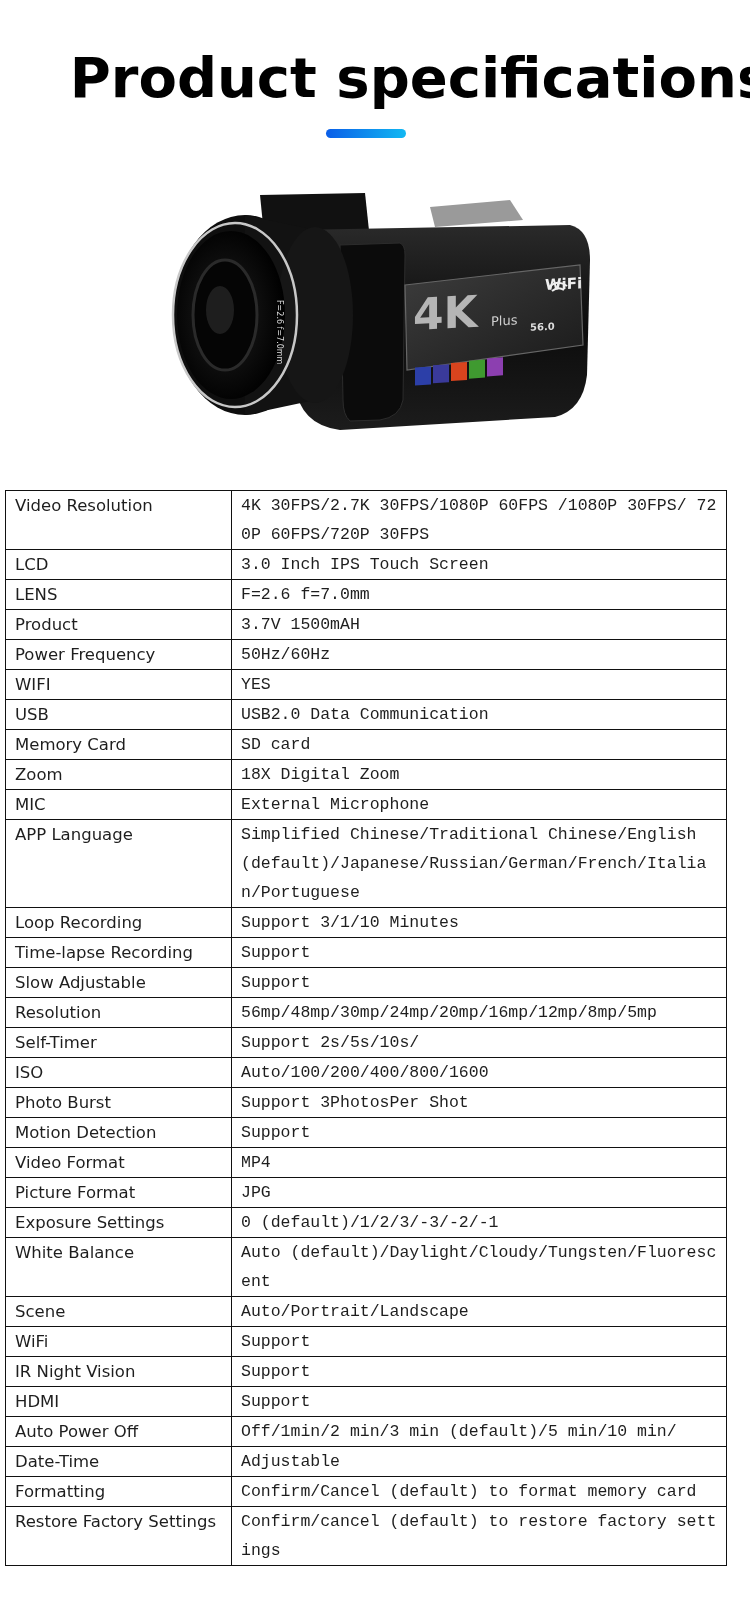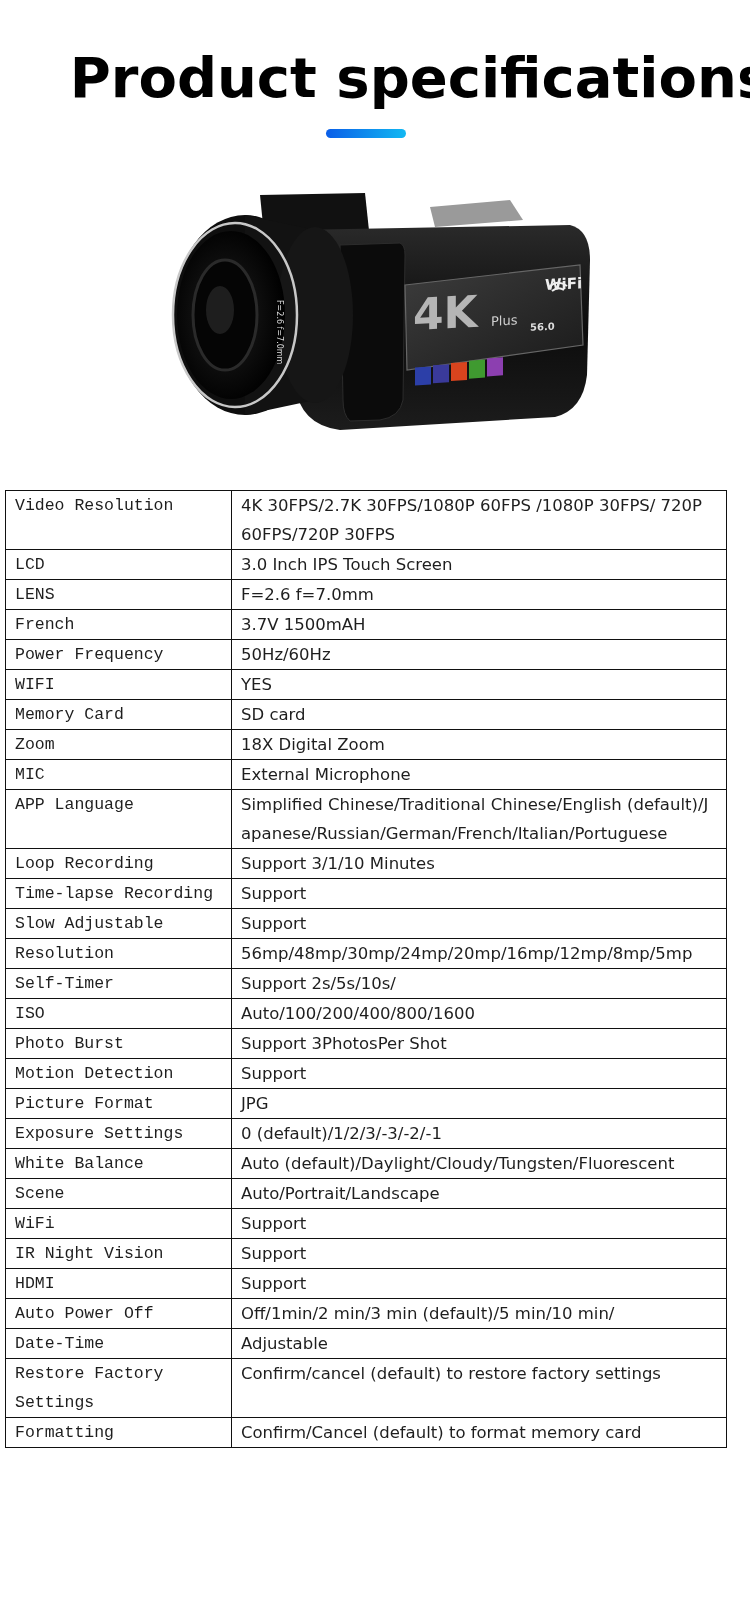--- a/index.html
+++ b/index.html
@@ -8,22 +8,22 @@
   .title { position: absolute; top: 30px; left: 0; width: 750px; text-align: center;
            font-family: "DejaVu Sans", sans-serif; font-weight: bold; font-size: 56px;
            letter-spacing: 0px; color: #000; line-height: 76px; margin: 10px; padding-left: 35px; }
   .accent-bar { position: absolute; top: 129px; left: 326px; width: 80px; height: 9px;
                 border-radius: 5px; background: linear-gradient(90deg, #0a5ee8, #12b8f2); }
   .hero { position: absolute; top: 185px; left: 165px; width: 430px; height: 255px; }
   table.specs { position: absolute; top: 490px; left: 5px; width: 722px;
                 border-collapse: collapse; font-size: 16.5px; color: #1e1e1e; }
   table.specs td { border: 1.5px solid #111; padding: 0 9px; vertical-align: top;
                    line-height: 29px; height: 29px; }
-  table.specs td.k { width: 207px; font-family: Liberation Mono, monospace; }
-  table.specs td.v { word-break: break-all; }
+  table.specs td.k { width: 207px; }
+  table.specs td.v { word-break: break-all; font-family: Liberation Mono, monospace; }
 </style>
 </head>
 <body>
 
 <h1 class="title">Product specifications</h1>
 <div class="accent-bar"></div>
 
 <svg class="hero" viewBox="0 0 430 255" xmlns="http://www.w3.org/2000/svg">
   <defs>
     <linearGradient id="bodyG" x1="0" y1="0" x2="0" y2="1">
@@ -85,32 +85,36 @@
       </tr>
       <tr>
         <td class="k">LCD</td>
         <td class="v">3.0 Inch IPS Touch Screen</td>
       </tr>
       <tr>
         <td class="k">LENS</td>
         <td class="v">F=2.6 f=7.0mm</td>
       </tr>
       <tr>
-        <td class="k">French</td>
+        <td class="k">Product</td>
         <td class="v">3.7V 1500mAH</td>
       </tr>
       <tr>
         <td class="k">Power Frequency</td>
         <td class="v">50Hz/60Hz</td>
       </tr>
       <tr>
         <td class="k">WIFI</td>
         <td class="v">YES</td>
       </tr>
       <tr>
+        <td class="k">USB</td>
+        <td class="v">USB2.0 Data Communication</td>
+      </tr>
+      <tr>
         <td class="k">Memory Card</td>
         <td class="v">SD card</td>
       </tr>
       <tr>
         <td class="k">Zoom</td>
         <td class="v">18X Digital Zoom</td>
       </tr>
       <tr>
         <td class="k">MIC</td>
         <td class="v">External Microphone</td>
@@ -145,20 +149,24 @@
       </tr>
       <tr>
         <td class="k">Photo Burst</td>
         <td class="v">Support 3PhotosPer Shot</td>
       </tr>
       <tr>
         <td class="k">Motion Detection</td>
         <td class="v">Support</td>
       </tr>
       <tr>
+        <td class="k">Video Format</td>
+        <td class="v">MP4</td>
+      </tr>
+      <tr>
         <td class="k">Picture Format</td>
         <td class="v">JPG</td>
       </tr>
       <tr>
         <td class="k">Exposure Settings</td>
         <td class="v">0 (default)/1/2/3/-3/-2/-1</td>
       </tr>
       <tr>
         <td class="k">White Balance</td>
         <td class="v">Auto (default)/Daylight/Cloudy/Tungsten/Fluorescent</td>
@@ -181,21 +189,21 @@
       </tr>
       <tr>
         <td class="k">Auto Power Off</td>
         <td class="v">Off/1min/2 min/3 min (default)/5 min/10 min/</td>
       </tr>
       <tr>
         <td class="k">Date-Time</td>
         <td class="v">Adjustable</td>
       </tr>
       <tr>
+        <td class="k">Formatting</td>
+        <td class="v">Confirm/Cancel (default) to format memory card</td>
+      </tr>
+      <tr>
         <td class="k">Restore Factory Settings</td>
         <td class="v">Confirm/cancel (default) to restore factory settings</td>
       </tr>
-      <tr>
-        <td class="k">Formatting</td>
-        <td class="v">Confirm/Cancel (default) to format memory card</td>
-      </tr>
     </tbody>
 </table>
 
 </body></html>

